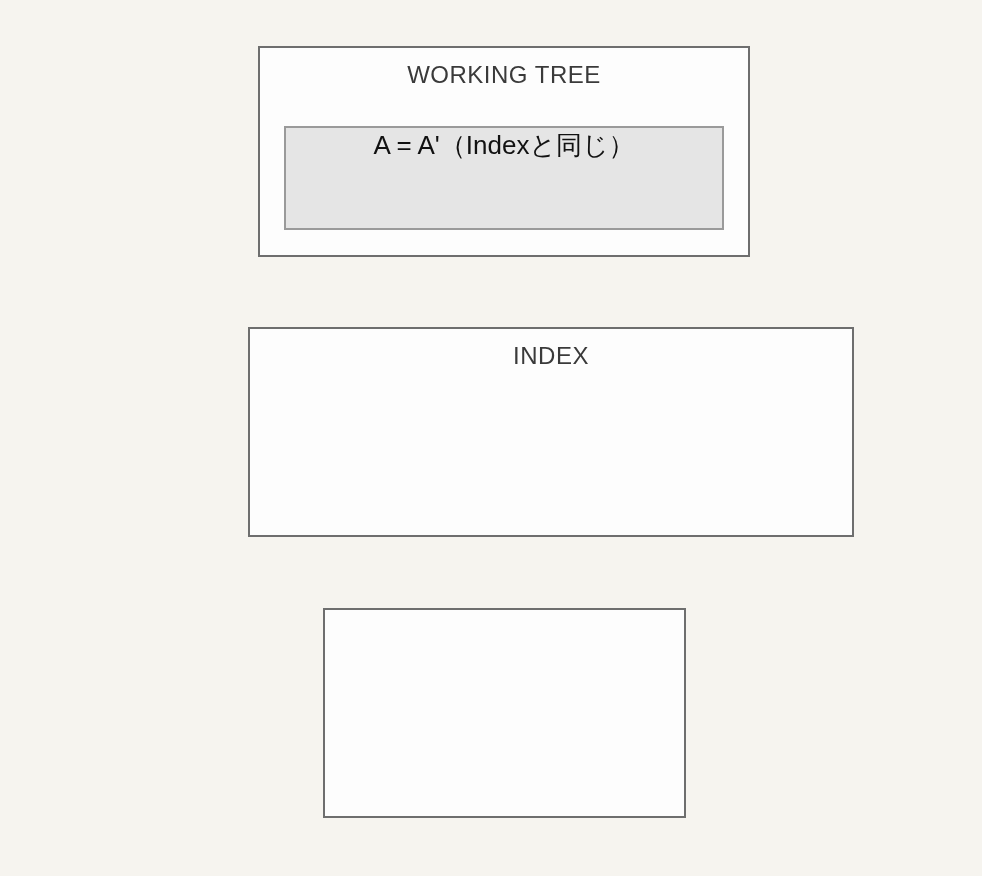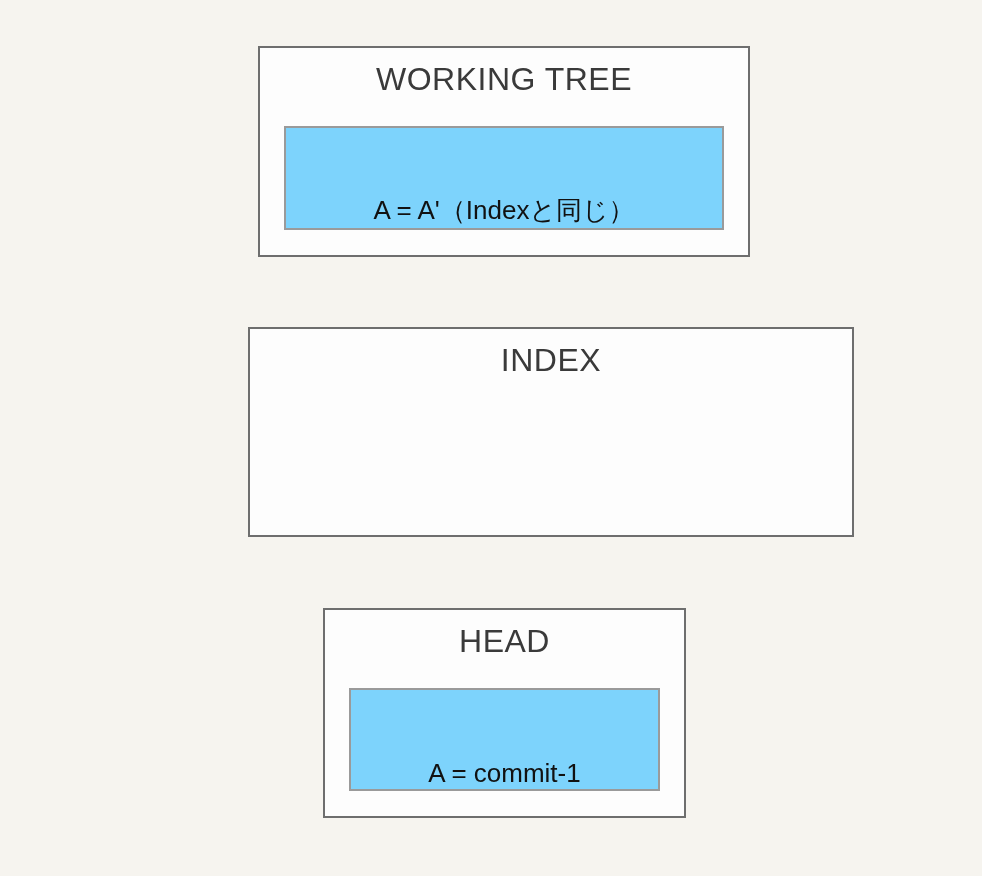--- a/index.html
+++ b/index.html
@@ -16,36 +16,36 @@
   }
   .outer-box {
     position: absolute;
     box-sizing: border-box;
     background: #fdfdfd;
     border: 2px solid #6e6e6e;
   }
   .box-title {
     margin-top: 13px;
     text-align: center;
-    font-size: 32px;
+    font-size: 24px;
     font-weight: 400;
     color: #3a3a3a;
     letter-spacing: 0.5px;
   }
   .inner-box {
     position: absolute;
     box-sizing: border-box;
     left: 24px;
     right: 24px;
     top: 78px;
     bottom: 25px;
-    background: #7dd3fc;
+    background: #e5e5e5;
     border: 2px solid #9a9a9a;
     display: flex;
-    align-items: flex-end;
+    align-items: flex-start;
     justify-content: center;
   }
   .inner-label {
     font-size: 26px;
     color: #111111;
     white-space: nowrap;
   }
   #box-working-tree { left: 258px; top: 46px;  width: 492px; height: 211px; }
   #box-index        { left: 248px; top: 327px; width: 606px; height: 210px; }
   #box-head         { left: 323px; top: 608px; width: 363px; height: 210px; }
@@ -58,17 +58,13 @@
   <div class="inner-box">
     <span class="inner-label">A = A'（Indexと同じ）</span>
   </div>
 </div>
 
 <div id="box-index" class="outer-box">
   <div class="box-title">INDEX</div>
 </div>
 
 <div id="box-head" class="outer-box">
-  <div class="box-title">HEAD</div>
-  <div class="inner-box">
-    <span class="inner-label">A = commit-1</span>
-  </div>
 </div>
 
 </body></html>

